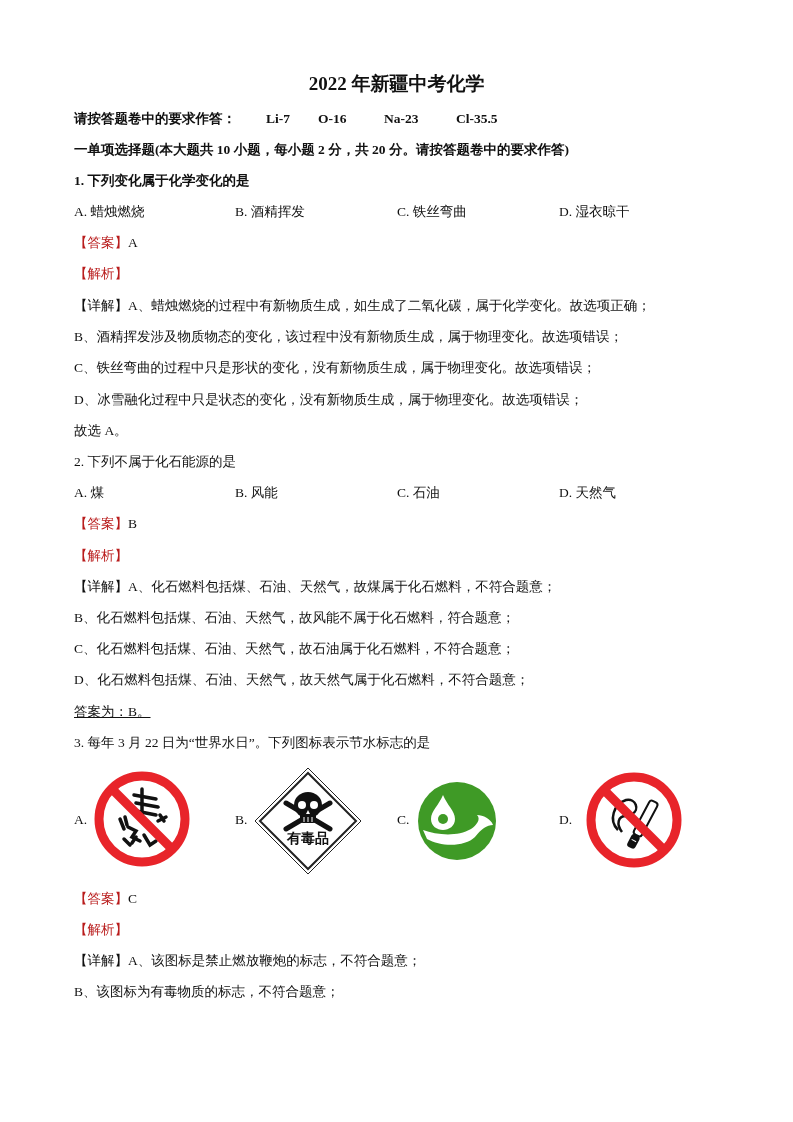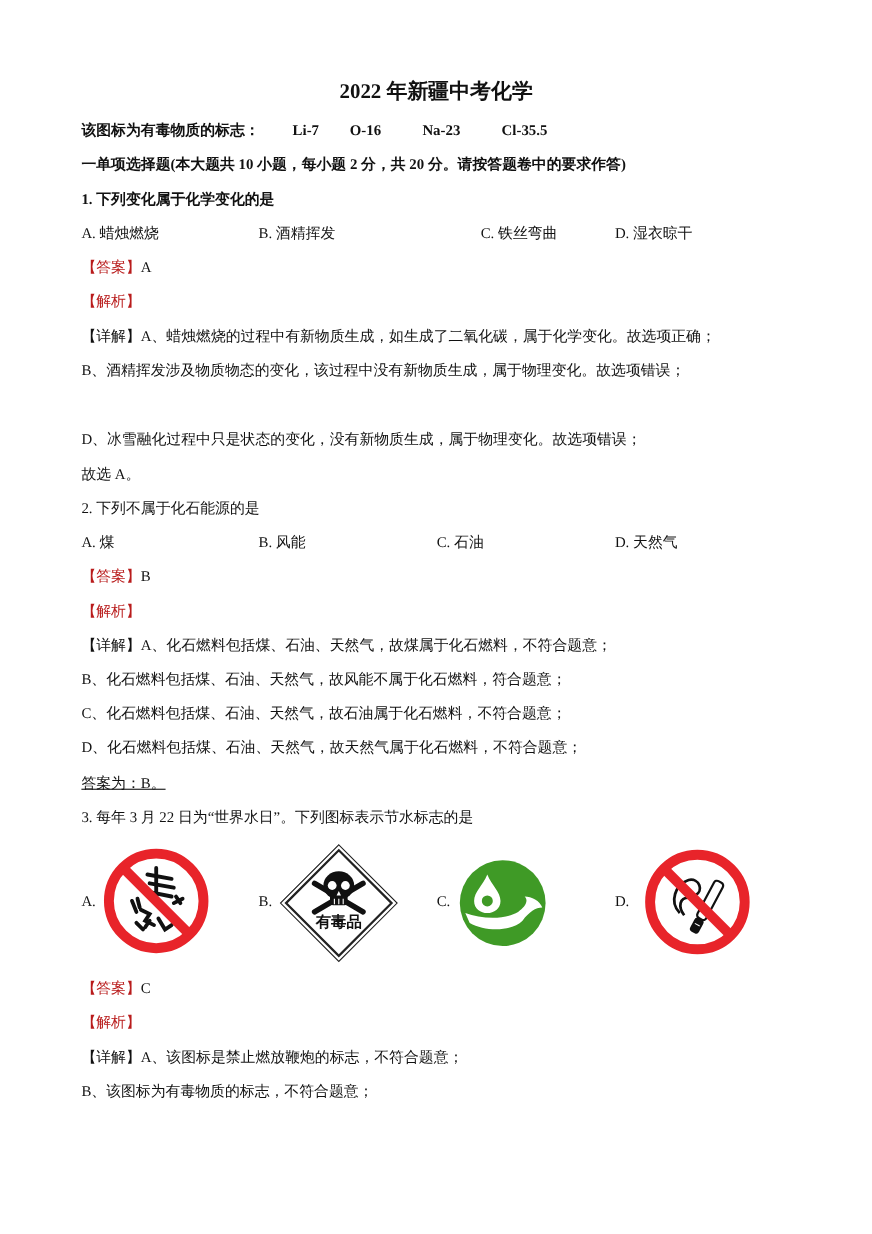--- a/index.html
+++ b/index.html
@@ -64,45 +64,46 @@
       position: absolute;
     }
   </style>
 </head>
 <body>
 
 <div class="page">
 
   <div class="title">2022 年新疆中考化学</div>
 
-  <div class="line bold" style="top:110px;">该图标为有毒物质的标志：</div>
+  <div class="line bold" style="top:110px;">请按答题卷中的要求作答：</div>
   <span class="mass" style="left:266px;">Li-7</span>
   <span class="mass" style="left:318px;">O-16</span>
   <span class="mass" style="left:384px;">Na-23</span>
   <span class="mass" style="left:456px;">Cl-35.5</span>
 
   <div class="line bold" style="top:141px;">一单项选择题(本大题共 10 小题，每小题 2 分，共 20 分。请按答题卷中的要求作答)</div>
 
   <div class="line" style="top:172px;font-weight:bold;">1. 下列变化属于化学变化的是</div>
   <div>
     <span class="opt" style="left:74px; top:203px;">A. 蜡烛燃烧</span>
     <span class="opt" style="left:235px; top:203px;">B. 酒精挥发</span>
-    <span class="opt" style="left:397px; top:203px;margin-left:40px;">C. 铁丝弯曲</span>
+    <span class="opt" style="left:397px; top:203px;">C. 铁丝弯曲</span>
     <span class="opt" style="left:559px; top:203px;">D. 湿衣晾干</span>
   </div>
   <div class="line" style="top:234px;">
     <span class="tag">【答案】</span><span>A</span>
   </div>
   <div class="line" style="top:265px;">
     <span class="tag">【解析】</span>
   </div>
   <div class="line" style="top:297px;">
     <span>【详解】</span><span>A、蜡烛燃烧的过程中有新物质生成，如生成了二氧化碳，属于化学变化。故选项正确；</span>
   </div>
   <div class="line" style="top:328px;">B、酒精挥发涉及物质物态的变化，该过程中没有新物质生成，属于物理变化。故选项错误；</div>
+  <div class="line" style="top:359px;">C、铁丝弯曲的过程中只是形状的变化，没有新物质生成，属于物理变化。故选项错误；</div>
   <div class="line" style="top:391px;">D、冰雪融化过程中只是状态的变化，没有新物质生成，属于物理变化。故选项错误；</div>
   <div class="line" style="top:422px;">故选 A。</div>
 
   <div class="line" style="top:453px;">2. 下列不属于化石能源的是</div>
   <div>
     <span class="opt" style="left:74px; top:484px;">A. 煤</span>
     <span class="opt" style="left:235px; top:484px;">B. 风能</span>
     <span class="opt" style="left:397px; top:484px;">C. 石油</span>
     <span class="opt" style="left:559px; top:484px;">D. 天然气</span>
   </div>

